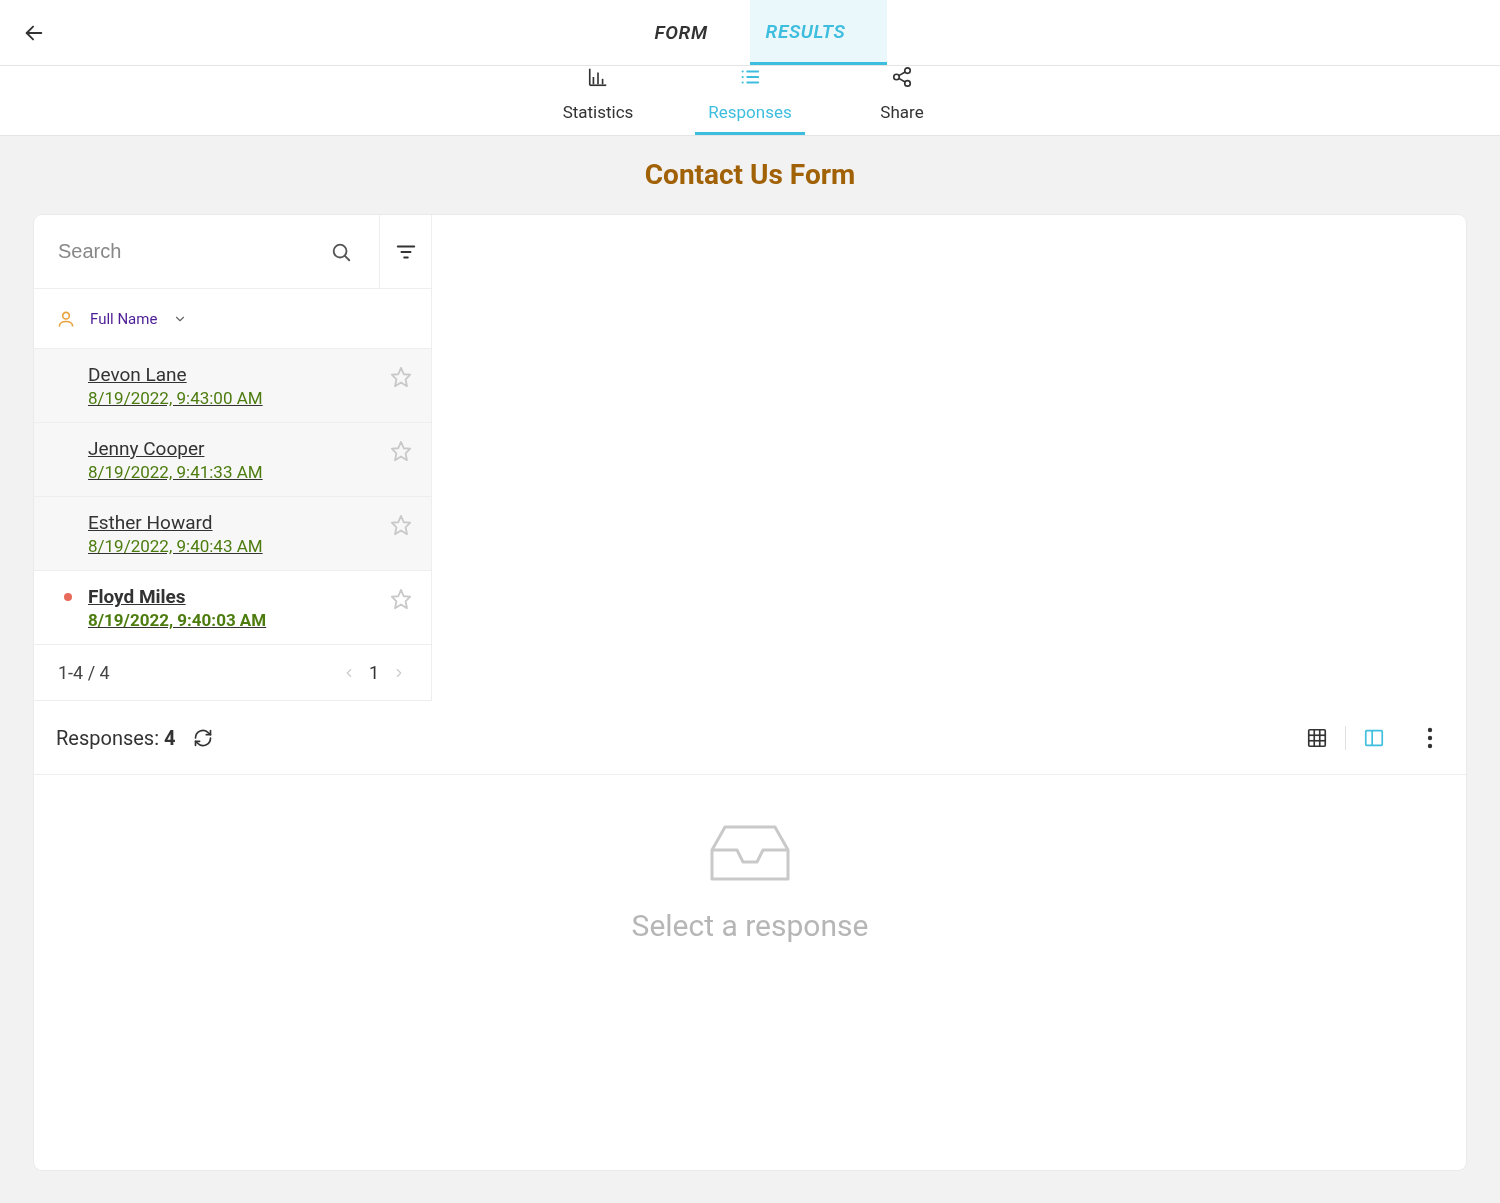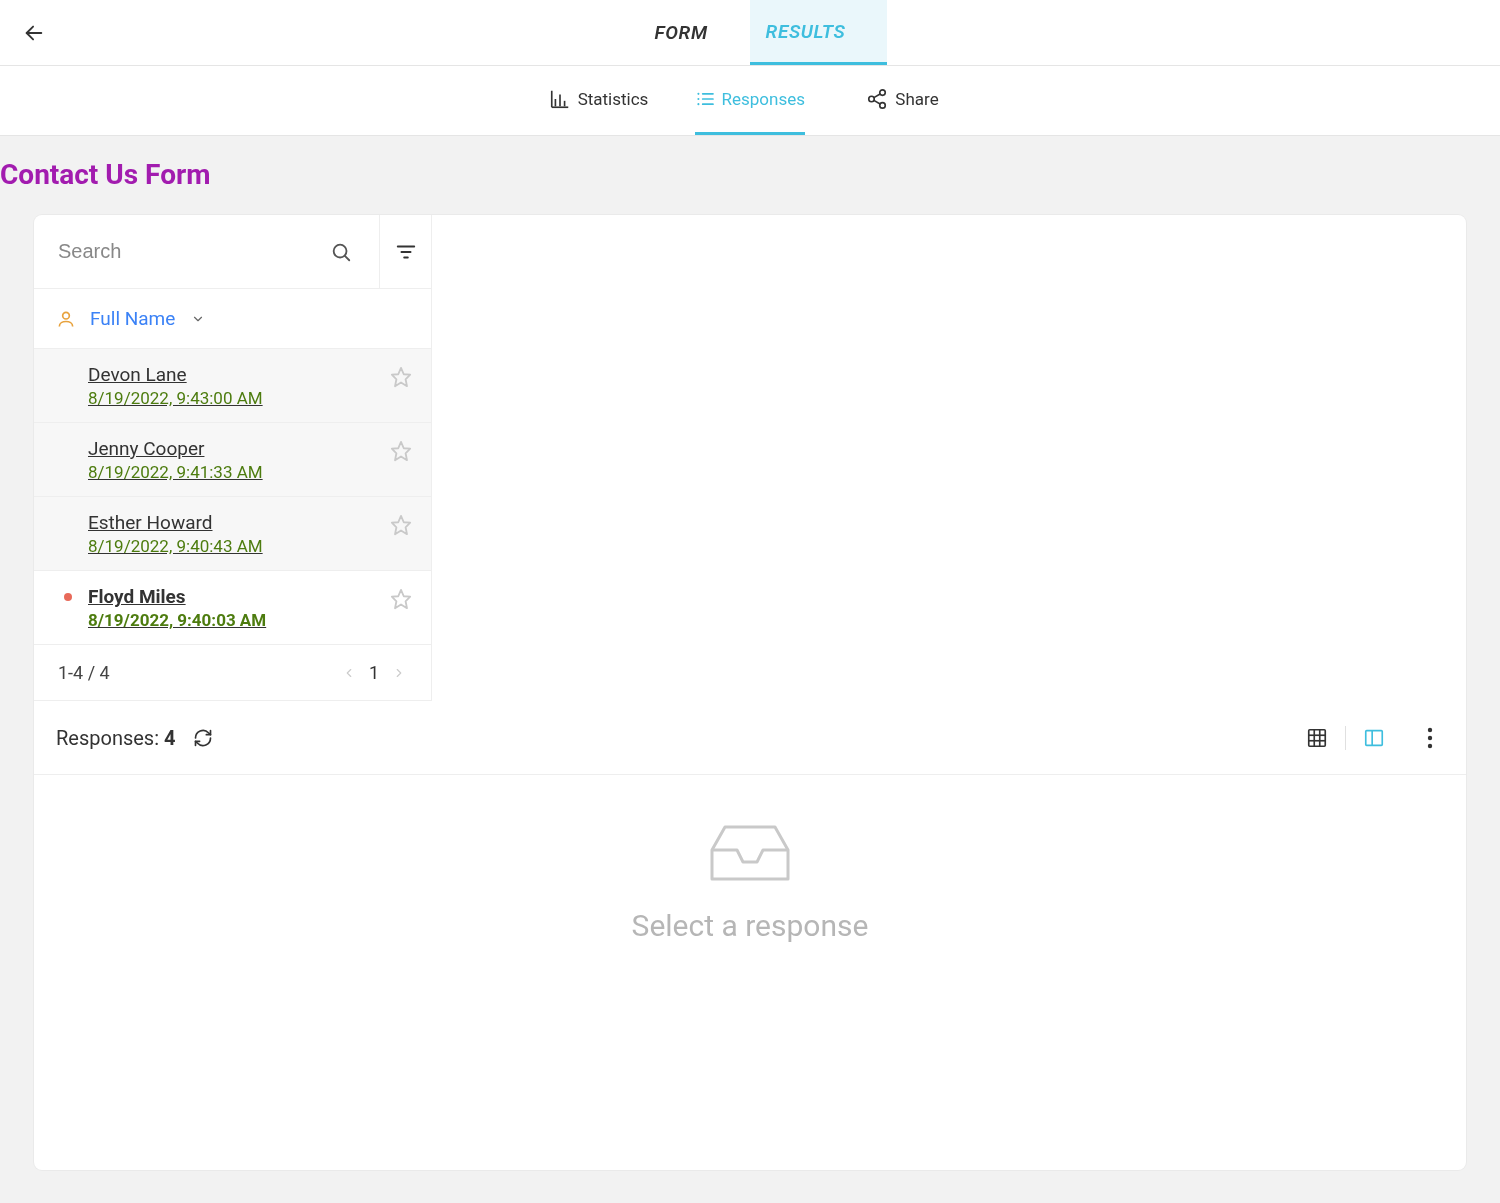--- a/index.html
+++ b/index.html
@@ -62,24 +62,24 @@
     height: 70px;
     border-bottom: 1px solid #e5e5e5;
     display: flex;
     align-items: center;
     justify-content: center;
     gap: 42px;
     background: #fff;
   }
   .sub-nav-item {
     display: flex;
-    flex-direction: row;
-    align-items: center;
-    justify-content: center;
-    gap: 6px;
+    flex-direction: column;
+    align-items: center;
+    justify-content: flex-start;
+    gap: 14px;
     height: 100%;
     width: 110px;
     cursor: pointer;
     color: #333;
     font-size: 17px;
     border-bottom: 3px solid transparent;
   }
   .sub-nav-item.active {
     color: #3ebede;
     border-bottom-color: #3ebede;
@@ -87,23 +87,24 @@
   .sub-nav-item svg { width: 24px; height: 22px; }
 
   
   .page-body {
     background: #f2f2f2;
     height: calc(100% - 136px);
     display: flex;
     flex-direction: column;
   }
   .page-title {
+    text-align: center;
     font-size: 28px;
     font-weight: 700;
-    color: #a21caf;
+    color: #a16207;
     padding: 22px 0 24px;
   }
 
   .content-wrap {
     flex: 1;
     display: flex;
     justify-content: center;
     padding-bottom: 28px;
   }
   .content-card {
@@ -163,22 +164,22 @@
   .name-header-row {
     display: flex;
     align-items: center;
     padding: 0 20px 0 22px;
     height: 60px;
     border-bottom: 1px solid #eee;
     gap: 14px;
     cursor: pointer;
   }
   .name-header-row .label {
-    font-size: 19px;
-    color: #3b82f6;
+    font-size: 15px;
+    color: #4c1d95;
   }
   .chevron-sm { margin-left: 2px; }
 
   .list {
     flex: 1;
     overflow: auto;
   }
   .list-item {
     border-bottom: 1px solid #eee;
     padding: 14px 18px 14px 54px;

